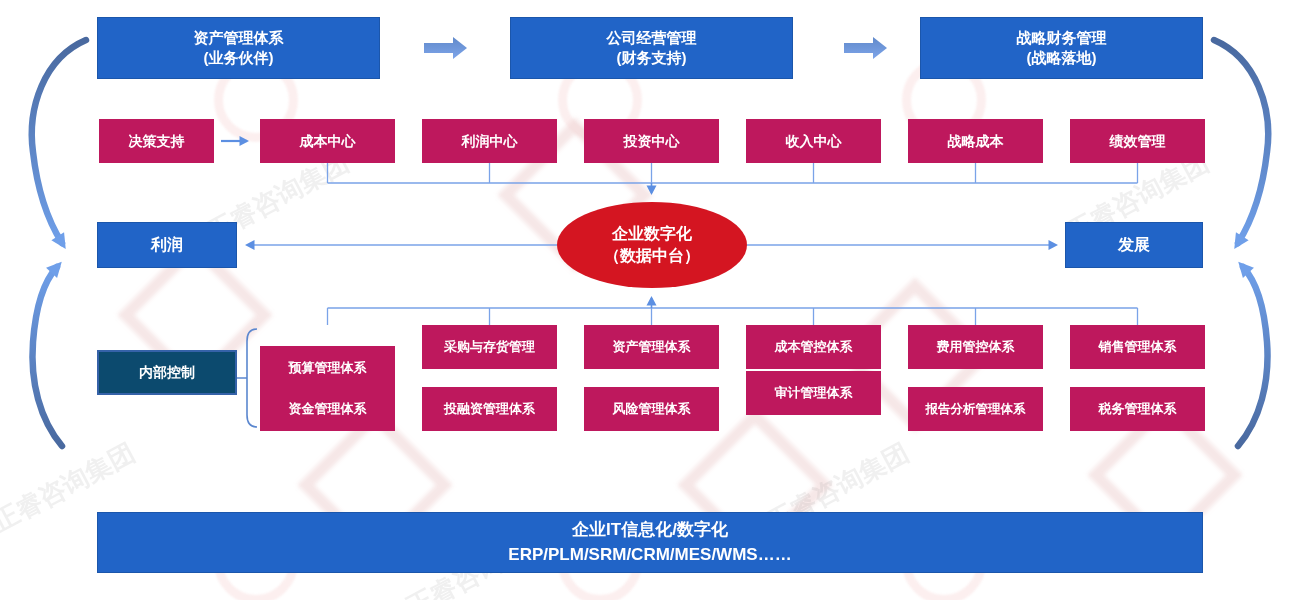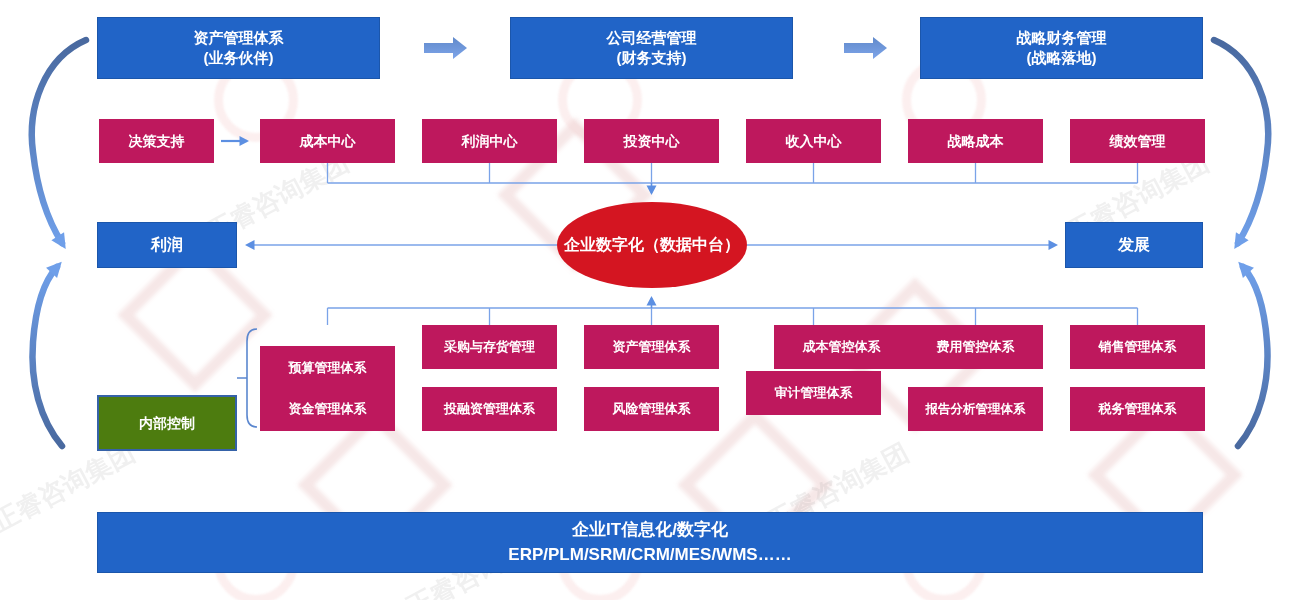--- a/index.html
+++ b/index.html
@@ -16,23 +16,23 @@
 
   .box{position:absolute;display:flex;flex-direction:column;align-items:center;justify-content:center;
        color:#fff;font-weight:bold;text-align:center;line-height:1.35;z-index:2;box-sizing:border-box;}
   .dark{background:#2164c7;border:1px solid #1b56ab;}
   .light{background:#be185d;}
   .topbox{top:17px;width:283px;height:62px;font-size:15px;}
   .row2{top:119px;height:44px;font-size:14px;}
   .gridbox{height:44px;width:135px;font-size:13px;}
   .outcome{top:222px;height:46px;font-size:16px;}
   .hub{position:absolute;left:557px;top:202px;width:190px;height:86px;background:#d41521;
-       border-radius:50%;display:flex;flex-direction:row;align-items:center;justify-content:center;
+       border-radius:50%;display:flex;flex-direction:column;align-items:center;justify-content:center;
        color:#fff;font-weight:bold;font-size:16px;line-height:1.4;z-index:2;}
-  .icbox{left:97px;top:350px;width:140px;height:56px;font-size:14px;background:#4d7c0f;border:2px solid #3562a8;margin-top:45px;}
+  .icbox{left:97px;top:350px;width:140px;height:45px;font-size:14px;background:#0c4a6e;border:2px solid #3562a8;}
   .itbar{left:97px;top:484px;width:1106px;height:61px;font-size:17px;line-height:1.45;margin-top:28px;}
 </style>
 </head>
 <body>
 
 <div id="canvas">
 
   <div id="wm">
     <div class="seal" style="left:214px;top:58px;"></div>
     <div class="seal" style="left:558px;top:58px;"></div>
@@ -150,21 +150,21 @@
 
   <div class="box light gridbox" style="left:260px;top:325px;margin-top:21px;">
     <span>预算管理体系</span>
   </div>
   <div class="box light gridbox" style="left:422px;top:325px;align-items:center;">
     <span>采购与存货管理</span>
   </div>
   <div class="box light gridbox" style="left:584px;top:325px;">
     <span>资产管理体系</span>
   </div>
-  <div class="box light gridbox" style="left:746px;top:325px;margin-left:28px;">
+  <div class="box light gridbox" style="left:746px;top:325px;">
     <span>成本管控体系</span>
   </div>
   <div class="box light gridbox" style="left:908px;top:325px;">
     <span>费用管控体系</span>
   </div>
   <div class="box light gridbox" style="left:1070px;top:325px;">
     <span>销售管理体系</span>
   </div>
 
   <div class="box light gridbox" style="left:260px;top:387px;">

